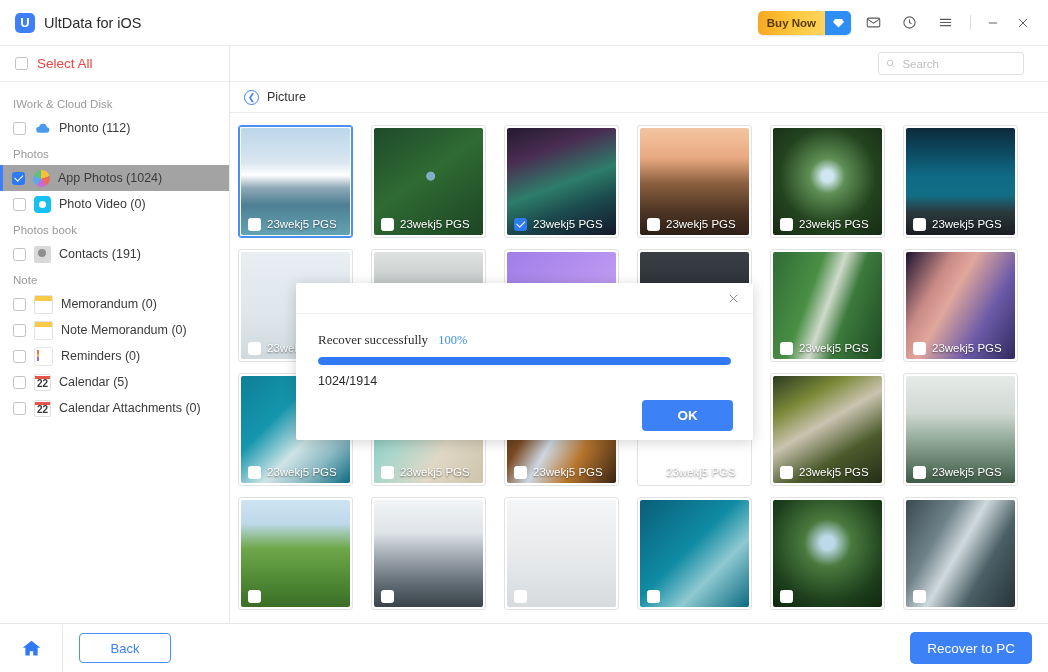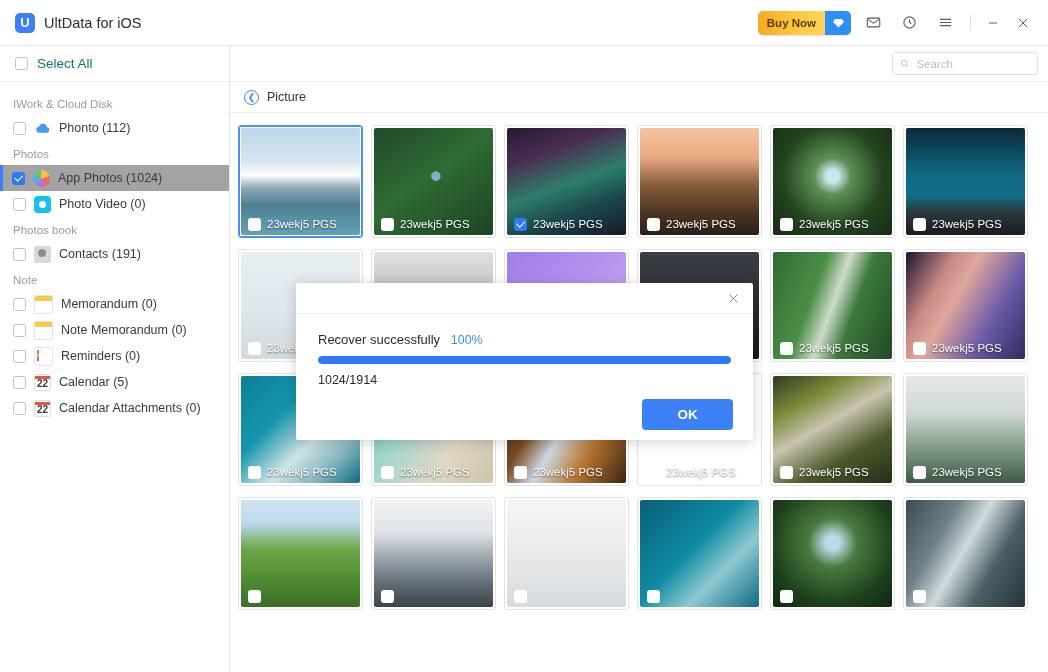--- a/index.html
+++ b/index.html
@@ -24,21 +24,21 @@
   .tb-sep{width:1px;height:15px;background:#dcdcdc;margin:0 7px;}
   .tb-win{width:30px;height:30px;display:flex;align-items:center;justify-content:center;color:#4a4a4a;cursor:pointer;}
   .tb-right{display:flex;align-items:center;padding-right:10px;}
 
   
   .body{flex:1;display:flex;min-height:0;}
 
   
   .sidebar{width:229px;flex:0 0 229px;border-right:1px solid #e6e6e6;display:flex;flex-direction:column;background:#fff;}
   .selectall{height:35px;display:flex;align-items:center;gap:9px;padding-left:15px;border-bottom:1px solid #ececec;cursor:pointer;}
-  .selectall .lbl{font-size:13.5px;color:#0f766e;}
+  .selectall .lbl{font-size:13.5px;color:#ef4444;}
   .sb-scroll{flex:1;overflow:hidden;padding-top:9px;}
   .sb-group{font-size:11.5px;color:#9a9a9a;padding:7px 0 5px 13px;}
   .sb-item{height:26px;display:flex;align-items:center;padding-left:13px;gap:8px;position:relative;cursor:pointer;}
   .sb-item.active{background:#a3a3a3;padding-left:12px;}
   .sb-item.active:before{content:"";position:absolute;left:0;top:0;bottom:0;width:3px;background:#3d7efc;}
   .sb-label{font-size:12.5px;color:#3a3a3a;white-space:nowrap;}
   .sb-ico{width:17px;height:17px;flex:0 0 17px;display:flex;align-items:center;justify-content:center;font-size:11px;border-radius:3px;overflow:hidden;}
 
   .cb{width:13px;height:13px;flex:0 0 13px;border:1px solid #c2c2c2;border-radius:2.5px;background:#fff;box-sizing:border-box;display:flex;align-items:center;justify-content:center;}
   .cb.checked{background:#2f7af4;border-color:#2f7af4;}
@@ -54,52 +54,52 @@
   .ic-memo{background:#fff;border:1px solid #e2e2e2;border-radius:2px;position:relative;}
   .ic-memo:after{content:"";position:absolute;left:0;right:0;top:0;height:5px;background:#f7c948;}
   .ic-rem{background:#fff;border:1px solid #e6e6e6;border-radius:2px;position:relative;}
   .ic-rem:after{content:"";position:absolute;left:2px;top:2px;width:2px;height:11px;background:linear-gradient(#ef6b5a 0 33%,#f3b23e 33% 66%,#8c6ed6 66% 100%);}
   .ic-cal{background:#fff;border:1px solid #e0e0e0;border-radius:2px;font-size:8px;color:#3a3a3a;flex-direction:column;line-height:1;padding-top:1px;box-sizing:border-box;}
   .ic-cal b{font-size:10px;font-weight:bold;}
   .ic-cal u{display:block;height:3px;width:100%;background:#e8534a;text-decoration:none;font-size:0;}
 
   
   .content{flex:1;display:flex;flex-direction:column;min-width:0;background:#fff;}
-  .topbar{height:35px;flex:0 0 35px;display:flex;align-items:center;justify-content:flex-end;padding-right:10px;border-bottom:1px solid #ececec;}
+  .topbar{height:35px;flex:0 0 35px;display:flex;align-items:center;justify-content:flex-end;padding-right:24px;border-bottom:1px solid #ececec;}
   .search{width:130px;height:21px;border:1px solid #e0e0e0;border-radius:3px;display:flex;align-items:center;gap:5px;padding:0 7px;background:#fff;}
   .search .sfield{border:0;outline:0;font-size:11.5px;color:#666;width:100%;background:transparent;font-family:"Liberation Sans",sans-serif;}
   .search .sfield::placeholder{color:#bdbdbd;}
   .crumb{height:30px;flex:0 0 30px;display:flex;align-items:center;gap:8px;padding-left:14px;border-bottom:1px solid #ececec;}
   .crumb-back{width:15px;height:15px;border-radius:50%;border:1.3px solid #3d7efc;display:flex;align-items:center;justify-content:center;color:#3d7efc;font-size:9px;cursor:pointer;box-sizing:border-box;}
   .crumb-label{font-size:12.5px;color:#333;}
 
   .grid-wrap{flex:1;overflow:hidden;position:relative;padding:12px 0 0 8px;}
   .grid{display:grid;grid-template-columns:repeat(6,125px);gap:11px 8px;}
-  .tile{width:125px;height:113px;border:1px solid #e2e2e2;border-radius:3px;padding:2px;box-sizing:border-box;background:#fff;position:relative;cursor:pointer;}
+  .tile{width:115px;height:113px;border:1px solid #e2e2e2;border-radius:3px;padding:2px;box-sizing:border-box;background:#fff;position:relative;cursor:pointer;}
   .tile.sel{border:1px solid #4b8ef7;box-shadow:0 0 0 1px #4b8ef7 inset;}
   .thumb{width:100%;height:100%;border-radius:2px;position:relative;overflow:hidden;}
   .tile-foot{position:absolute;left:0;right:0;bottom:0;height:22px;display:flex;align-items:center;gap:6px;padding-left:7px;box-sizing:border-box;}
   .tile-cb{width:13px;height:13px;flex:0 0 13px;border-radius:2.5px;background:#fff;box-sizing:border-box;border:1px solid #fff;display:flex;align-items:center;justify-content:center;}
   .tile-cb.checked{background:#2f7af4;border-color:#2f7af4;}
   .tile-cb.checked:after{content:"";width:3.5px;height:7px;border:solid #fff;border-width:0 1.7px 1.7px 0;transform:rotate(45deg) translate(-0.5px,-1px);}
   .tile-name{font-size:11.5px;color:#fff;text-shadow:0 1px 2px rgba(0,0,0,.55);white-space:nowrap;}
 
   
   .footer{height:48px;flex:0 0 48px;border-top:1px solid #e6e6e6;display:flex;align-items:center;background:#fff;}
   .home-btn{width:62px;height:47px;display:flex;align-items:center;justify-content:center;border-right:1px solid #e6e6e6;color:#2f7af4;cursor:pointer;}
   .back-btn{margin-left:16px;width:92px;height:30px;border:1px solid #4b8ef7;border-radius:4px;color:#3d7efc;font-size:13px;display:flex;align-items:center;justify-content:center;background:#fff;cursor:pointer;font-family:"Liberation Sans",sans-serif;}
   .f-spacer{flex:1;}
   .recover-btn{margin-right:16px;height:32px;padding:0 17px;background:#3d81f7;border:0;border-radius:5px;color:#fff;font-size:13.5px;display:flex;align-items:center;justify-content:center;cursor:pointer;font-family:"Liberation Sans",sans-serif;}
 
   
   .modal{position:absolute;left:296px;top:283px;width:457px;height:157px;background:#fff;border-radius:2px;box-shadow:0 2px 14px rgba(0,0,0,.18);display:flex;flex-direction:column;z-index:50;}
   .modal-head{height:30px;flex:0 0 30px;display:flex;align-items:center;justify-content:flex-end;padding-right:11px;border-bottom:1px solid #efefef;}
   .modal-x{width:18px;height:18px;display:flex;align-items:center;justify-content:center;color:#8a8a8a;font-size:15px;cursor:pointer;}
   .modal-body{flex:1;padding:18px 22px 0 22px;box-sizing:border-box;}
-  .modal-status{font-size:13px;color:#2b2b2b;margin-bottom:9px;}
+  .modal-status{font-size:13px;color:#2b2b2b;margin-bottom:9px;font-family:Liberation Serif, serif;}
   .modal-pct{color:#3d8ef7;margin-left:7px;font-size:12.5px;}
   .bar{height:8px;border-radius:6px;background:#e8e8e8;overflow:hidden;}
   .bar-fill{height:100%;background:#2f7af4;border-radius:6px;}
   .modal-count{font-size:12.5px;color:#2b2b2b;margin-top:9px;}
   .modal-foot{height:54px;flex:0 0 54px;display:flex;align-items:center;justify-content:flex-end;padding-right:20px;}
   .ok-btn{width:91px;height:31px;background:#3d81f7;border:0;border-radius:4px;color:#fff;font-size:13.5px;font-weight:bold;cursor:pointer;font-family:"Liberation Sans",sans-serif;}
 </style>
 </head>
 <body>
 
@@ -431,20 +431,30 @@
                   <span class="tile-cb"></span>
                   <span class="tile-name"></span>
                 </div>
               </div>
             </div>
           </div>
       </div>
     </div>
   </div>
 
+  <div class="footer">
+    <div class="home-btn">
+      <svg width="21" height="21" viewBox="0 0 24 24" fill="currentColor">
+          <path d="M12 3L2 11h3v9h5v-5h4v5h5v-9h3z"></path>
+        </svg>
+    </div>
+    <button class="back-btn">Back</button>
+    <div class="f-spacer"></div>
+    <button class="recover-btn">Recover to PC</button>
+  </div>
 
   <div class="modal">
     <div class="modal-head">
       <div class="modal-x">
         <svg width="13" height="13" viewBox="0 0 24 24" stroke="currentColor" stroke-width="1.8">
             <path d="M5 5l14 14M19 5L5 19"></path>
           </svg>
       </div>
     </div>
     <div class="modal-body">

